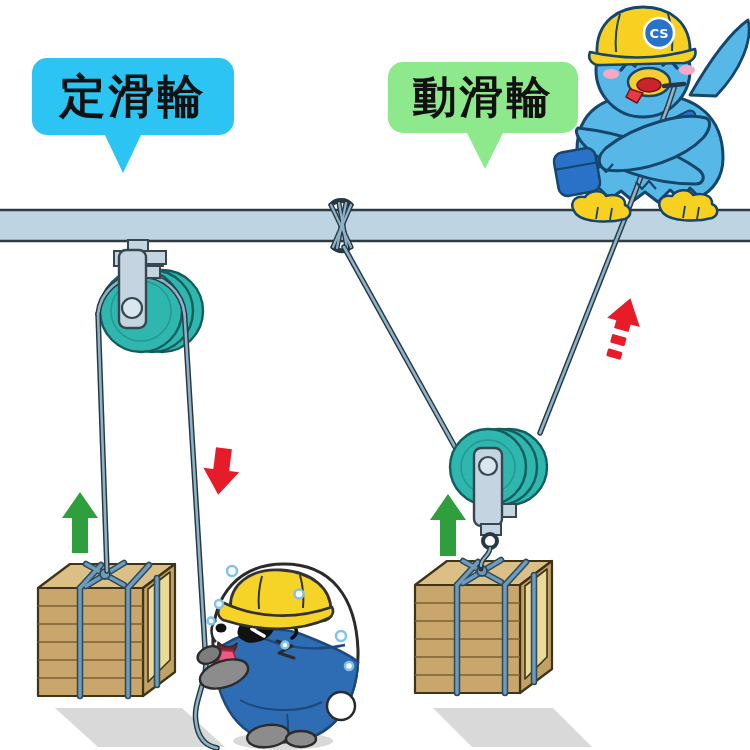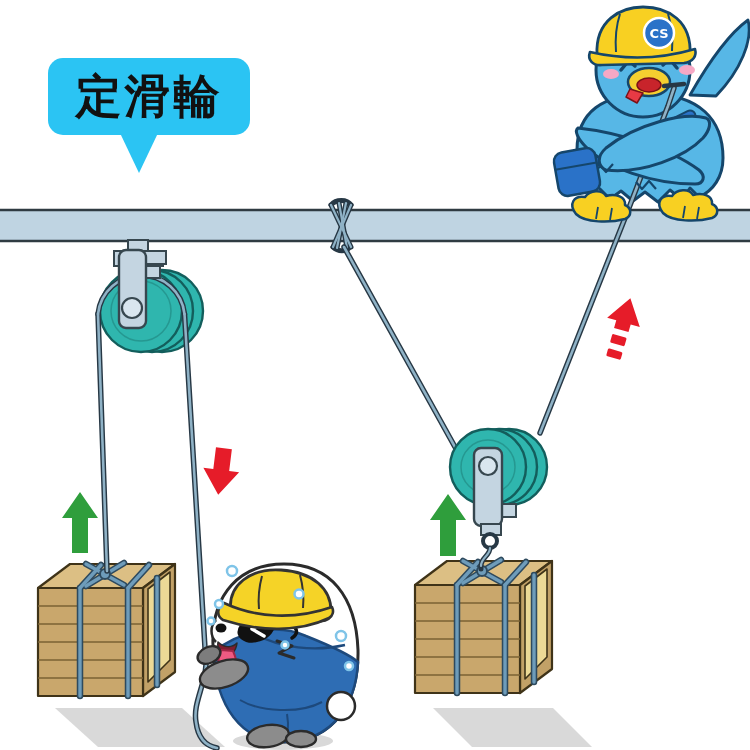--- a/index.html
+++ b/index.html
@@ -6,33 +6,37 @@
   .stage{
     position:relative;width:750px;height:750px;background:#ffffff;overflow:hidden;
     font-family:"DejaVu Sans","Liberation Sans",sans-serif;
   }
   .callout{
     position:absolute;border-radius:15px;display:flex;align-items:center;justify-content:center;
     font-weight:bold;color:#111;letter-spacing:3px;z-index:1;
   }
   .callout .tail{position:absolute;top:100%;margin-top:-2px;width:0;height:0;
     border-left:19px solid transparent;border-right:19px solid transparent;}
-  .callout.fixed{left:48px;top:58px;width:202px;height:77px;background:#2bc4f3;font-size:46px;}
+  .callout.fixed{left:32px;top:58px;width:202px;height:77px;background:#2bc4f3;font-size:46px;}
   .callout.fixed .tail{left:72px;border-top:40px solid #2bc4f3;}
   .callout.movable{left:388px;top:62px;width:190px;height:71px;background:#8ee88c;font-size:44px;}
   .callout.movable .tail{left:78px;border-top:38px solid #8ee88c;}
   svg.art{position:absolute;left:0;top:0;z-index:2;}
 </style>
 </head>
 <body>
 
 <div class="stage">
 
   <div class="callout fixed">
     <span>定滑輪</span>
+    <span class="tail"></span>
+  </div>
+  <div class="callout movable">
+    <span>動滑輪</span>
     <span class="tail"></span>
   </div>
 
   <svg class="art" width="750" height="750" viewBox="0 0 750 750">
 
     <g>
       <rect x="-3" y="210" width="756" height="31" fill="#bfd4e2" stroke="#2f3b42" stroke-width="2.5"></rect>
     </g>
 
     <g>

